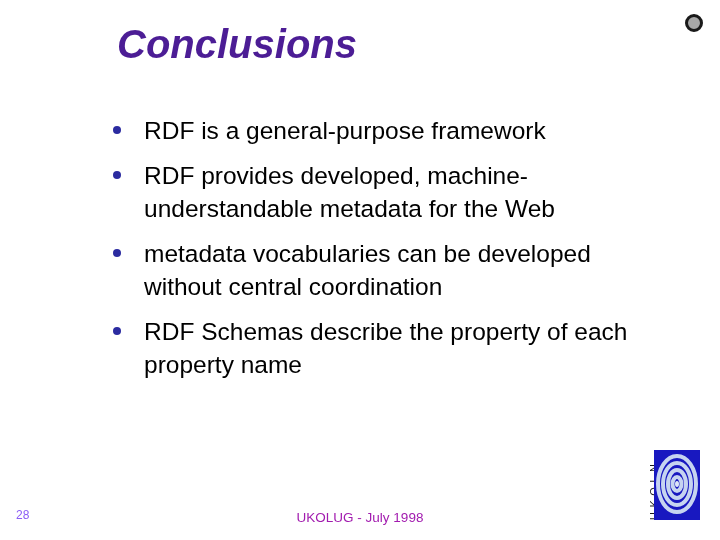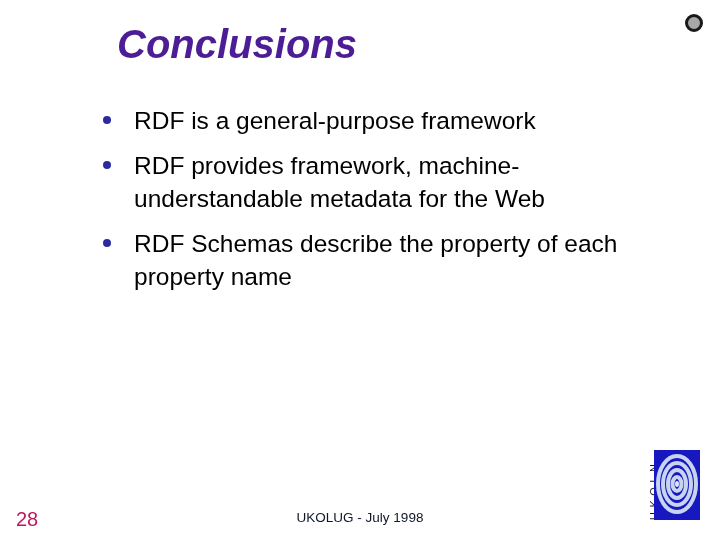--- a/index.html
+++ b/index.html
@@ -33,21 +33,21 @@
     white-space: nowrap;
     margin-left: 24px;
   }
 
   
   .body-list {
     position: absolute;
     left: 95px;
     top: 100px;
     width: 560px;
-    margin: 4px;
+    margin: 14px;
     padding: 0;
     list-style: none;
   }
   .bullet-item {
     position: relative;
     padding-left: 35px;
     margin-bottom: 11px;
     font-size: 24.5px;
     line-height: 1.37;
     color: #000000;
@@ -63,31 +63,31 @@
   }
   .bullet-item em {
     font-style: italic;
   }
 
   
   .slide-number {
     position: absolute;
     left: 16px;
     top: 508px;
-    font-size: 20px;
-    color: #be185d;
+    font-size: 12px;
+    color: #8b5cf6;
   }
   .footer-center {
     position: absolute;
     left: 0;
     top: 510px;
     width: 720px;
     text-align: center;
     font-size: 13.5px;
-    color: #0f172a;
+    color: #a21caf;
   }
 
   
   .corner-circle {
     position: absolute;
     left: 685px;
     top: 14px;
     width: 18px;
     height: 18px;
     border-radius: 50%;
@@ -143,23 +143,26 @@
 
   <div class="slide-title">Conclusions</div>
 
   <ul class="body-list">
 
     <li class="bullet-item">
       <span class="dot"></span><span>RDF is a general-purpose framework</span>
     </li>
 
     <li class="bullet-item">
-      <span class="dot"></span><span>RDF provides framework, machine-understandable metadata for the Web</span>
+      <span class="dot"></span><span>RDF provides developed, machine-understandable metadata for the Web</span>
     </li>
 
+    <li class="bullet-item">
+      <span class="dot"></span><span>metadata vocabularies can be developed without central coordination</span>
+    </li>
 
     <li class="bullet-item">
       <span class="dot"></span><span>RDF Schemas describe the property of each property name</span>
     </li>
 
 
 
   </ul>
 
   <div class="slide-number">28</div>

